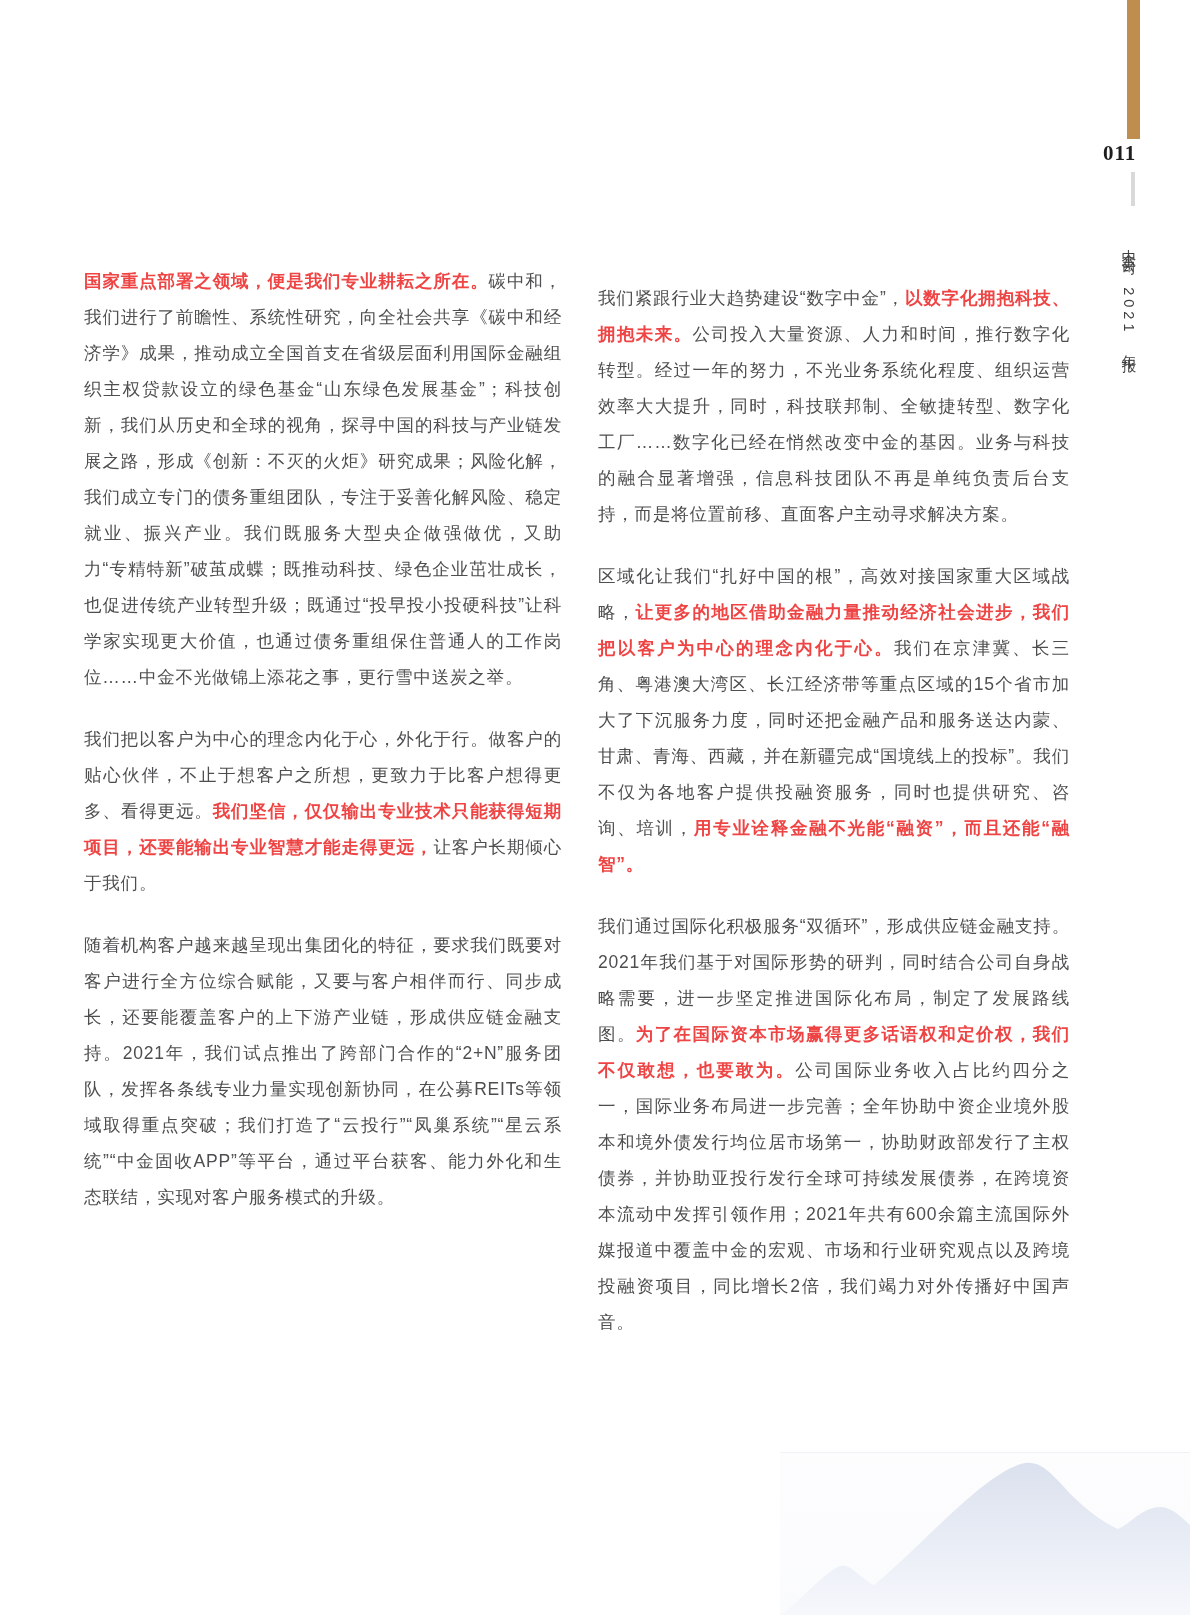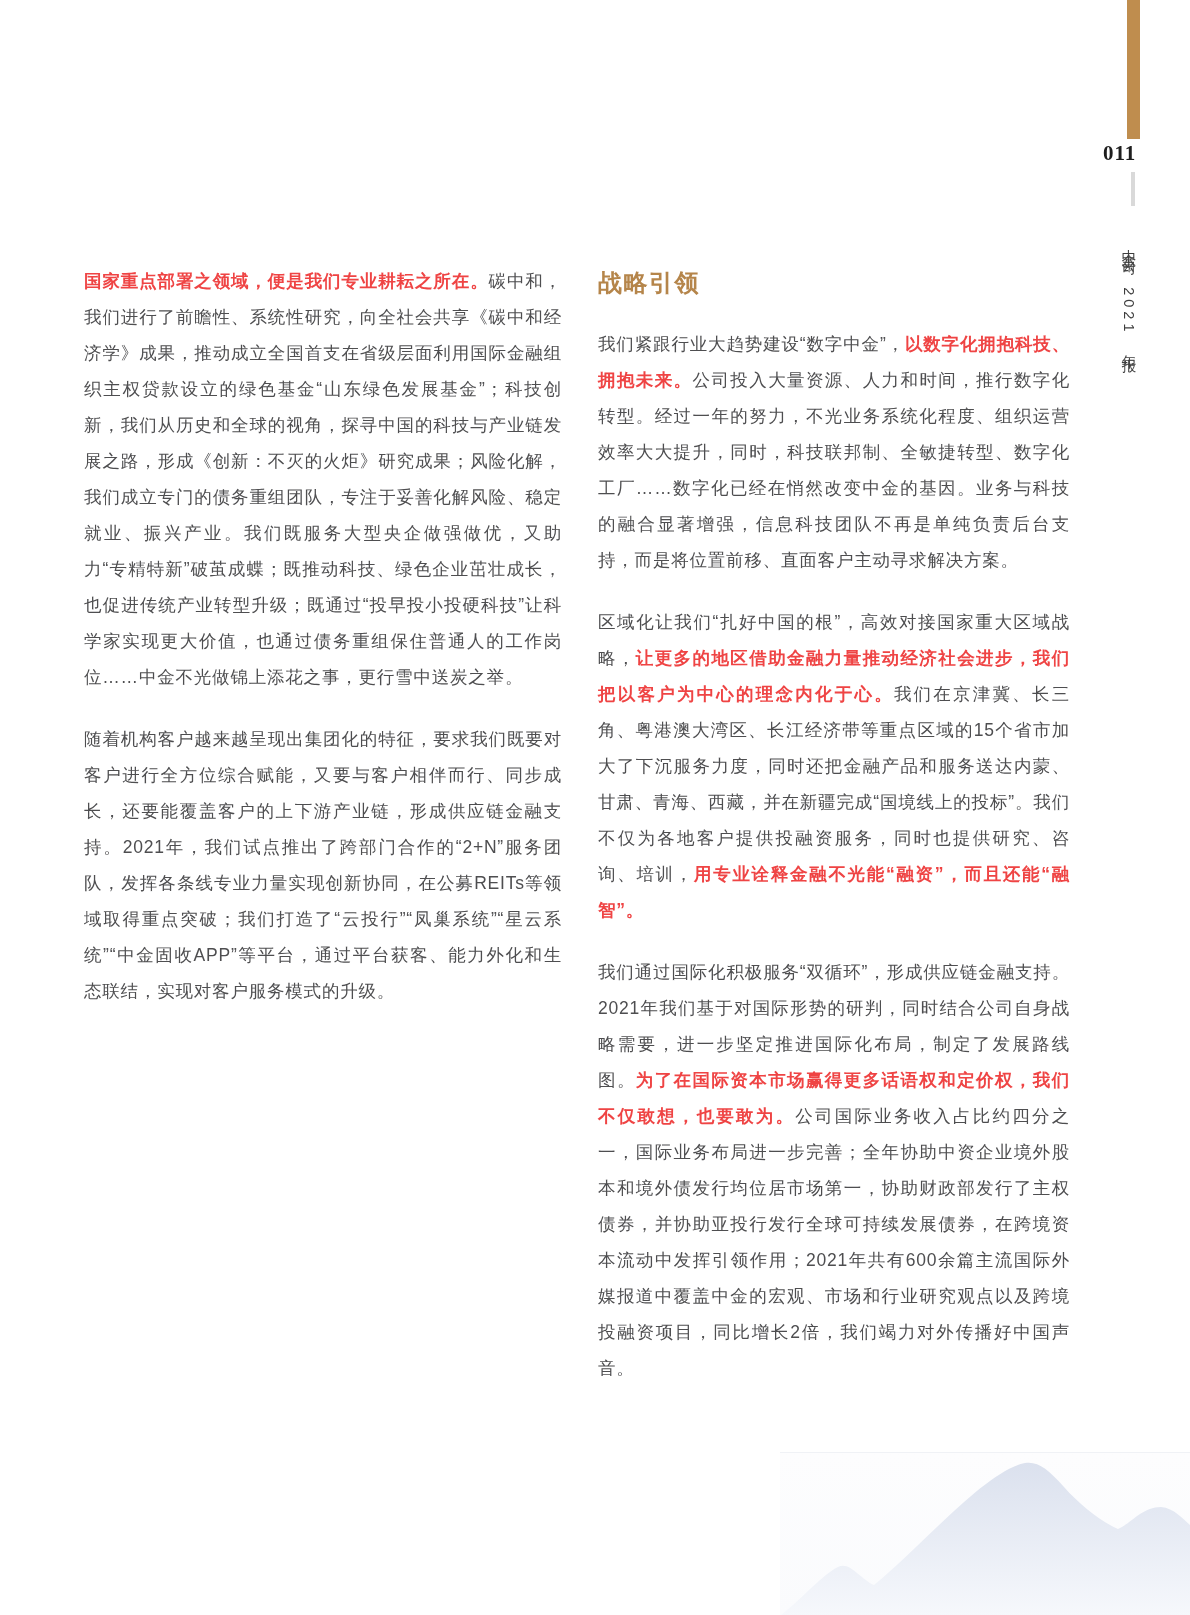--- a/index.html
+++ b/index.html
@@ -100,25 +100,25 @@
   <div class="page-num">011</div>
   <div class="tick"></div>
   <div class="vtitle">
     <span>中金公司</span>
     <span class="dot">•</span>
     <span>2021 年报</span>
   </div>
 
   <div class="col col-left">
     <p class="para first"><span class="b">国家重点部署之领域，便是我们专业耕耘之所在。</span><span>碳中和，我们进行了前瞻性、系统性研究，向全社会共享《碳中和经济学》成果，推动成立全国首支在省级层面利用国际金融组织主权贷款设立的绿色基金“山东绿色发展基金”；科技创新，我们从历史和全球的视角，探寻中国的科技与产业链发展之路，形成《创新：不灭的火炬》研究成果；风险化解，我们成立专门的债务重组团队，专注于妥善化解风险、稳定就业、振兴产业。我们既服务大型央企做强做优，又助力“专精特新”破茧成蝶；既推动科技、绿色企业茁壮成长，也促进传统产业转型升级；既通过“投早投小投硬科技”让科学家实现更大价值，也通过债务重组保住普通人的工作岗位……中金不光做锦上添花之事，更行雪中送炭之举。</span></p>
+    <p class="para"><span>我们把以客户为中心的理念内化于心，外化于行。做客户的贴心伙伴，不止于想客户之所想，更致力于比客户想得更多、看得更远。</span><span class="b">我们坚信，仅仅输出专业技术只能获得短期项目，还要能输出专业智慧才能走得更远，</span><span>让客户长期倾心于我们。</span></p>
     <p class="para"><span>随着机构客户越来越呈现出集团化的特征，要求我们既要对客户进行全方位综合赋能，又要与客户相伴而行、同步成长，还要能覆盖客户的上下游产业链，形成供应链金融支持。2021年，我们试点推出了跨部门合作的“2+N”服务团队，发挥各条线专业力量实现创新协同，在公募REITs等领域取得重点突破；我们打造了“云投行”“凤巢系统”“星云系统”“中金固收APP”等平台，通过平台获客、能力外化和生态联结，实现对客户服务模式的升级。</span></p>
   </div>
 
   <div class="col col-right">
-    <h2 class="section first">战略引领</h2>
     <p class="para"><span>我们紧跟行业大趋势建设“数字中金”，</span><span class="b">以数字化拥抱科技、拥抱未来。</span><span>公司投入大量资源、人力和时间，推行数字化转型。经过一年的努力，不光业务系统化程度、组织运营效率大大提升，同时，科技联邦制、全敏捷转型、数字化工厂……数字化已经在悄然改变中金的基因。业务与科技的融合显著增强，信息科技团队不再是单纯负责后台支持，而是将位置前移、直面客户主动寻求解决方案。</span></p>
     <p class="para"><span>区域化让我们“扎好中国的根”，高效对接国家重大区域战略，</span><span class="b">让更多的地区借助金融力量推动经济社会进步，我们把以客户为中心的理念内化于心。</span><span>我们在京津冀、长三角、粤港澳大湾区、长江经济带等重点区域的15个省市加大了下沉服务力度，同时还把金融产品和服务送达内蒙、甘肃、青海、西藏，并在新疆完成“国境线上的投标”。我们不仅为各地客户提供投融资服务，同时也提供研究、咨询、培训，</span><span class="b">用专业诠释金融不光能“融资”，而且还能“融智”。</span></p>
     <p class="para"><span>我们通过国际化积极服务“双循环”，形成供应链金融支持。2021年我们基于对国际形势的研判，同时结合公司自身战略需要，进一步坚定推进国际化布局，制定了发展路线图。</span><span class="b">为了在国际资本市场赢得更多话语权和定价权，我们不仅敢想，也要敢为。</span><span>公司国际业务收入占比约四分之一，国际业务布局进一步完善；全年协助中资企业境外股本和境外债发行均位居市场第一，协助财政部发行了主权债券，并协助亚投行发行全球可持续发展债券，在跨境资本流动中发挥引领作用；2021年共有600余篇主流国际外媒报道中覆盖中金的宏观、市场和行业研究观点以及跨境投融资项目，同比增长2倍，我们竭力对外传播好中国声音。</span></p>
   </div>
 
   <div class="bottom-art">
     <svg viewBox="0 0 410 163" preserveAspectRatio="none">
       <defs>
         <linearGradient id="mg" x1="0" y1="0" x2="0" y2="1">
           <stop offset="0" stop-color="#dbe1ee"></stop>

